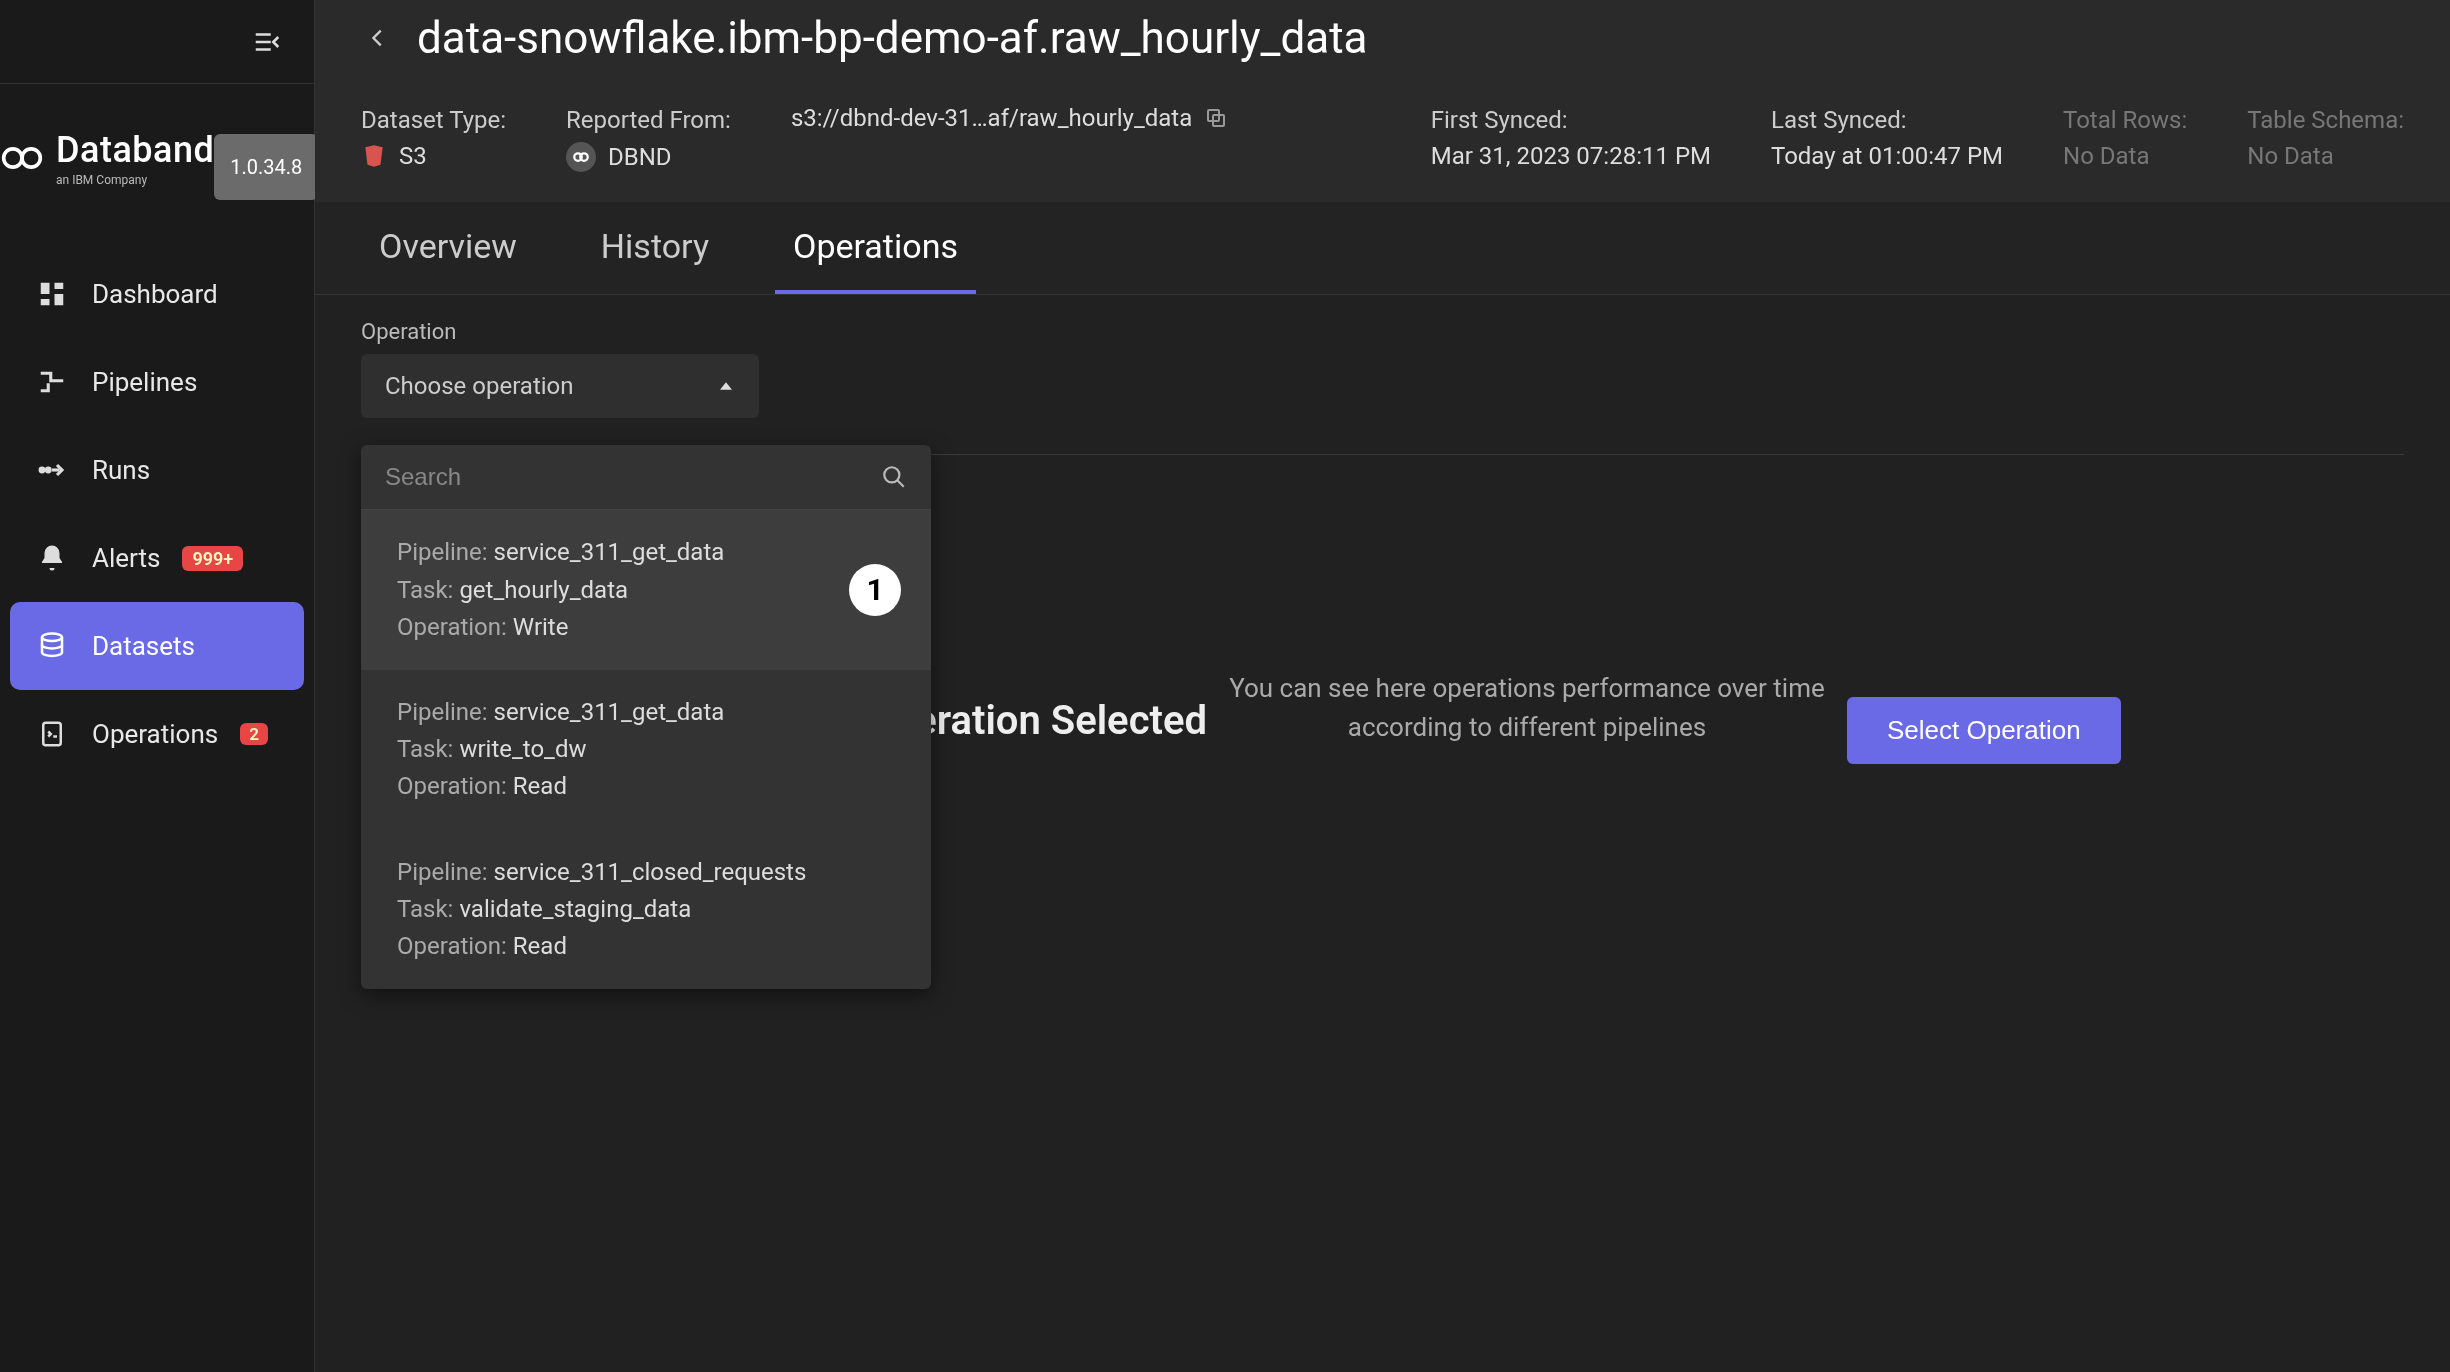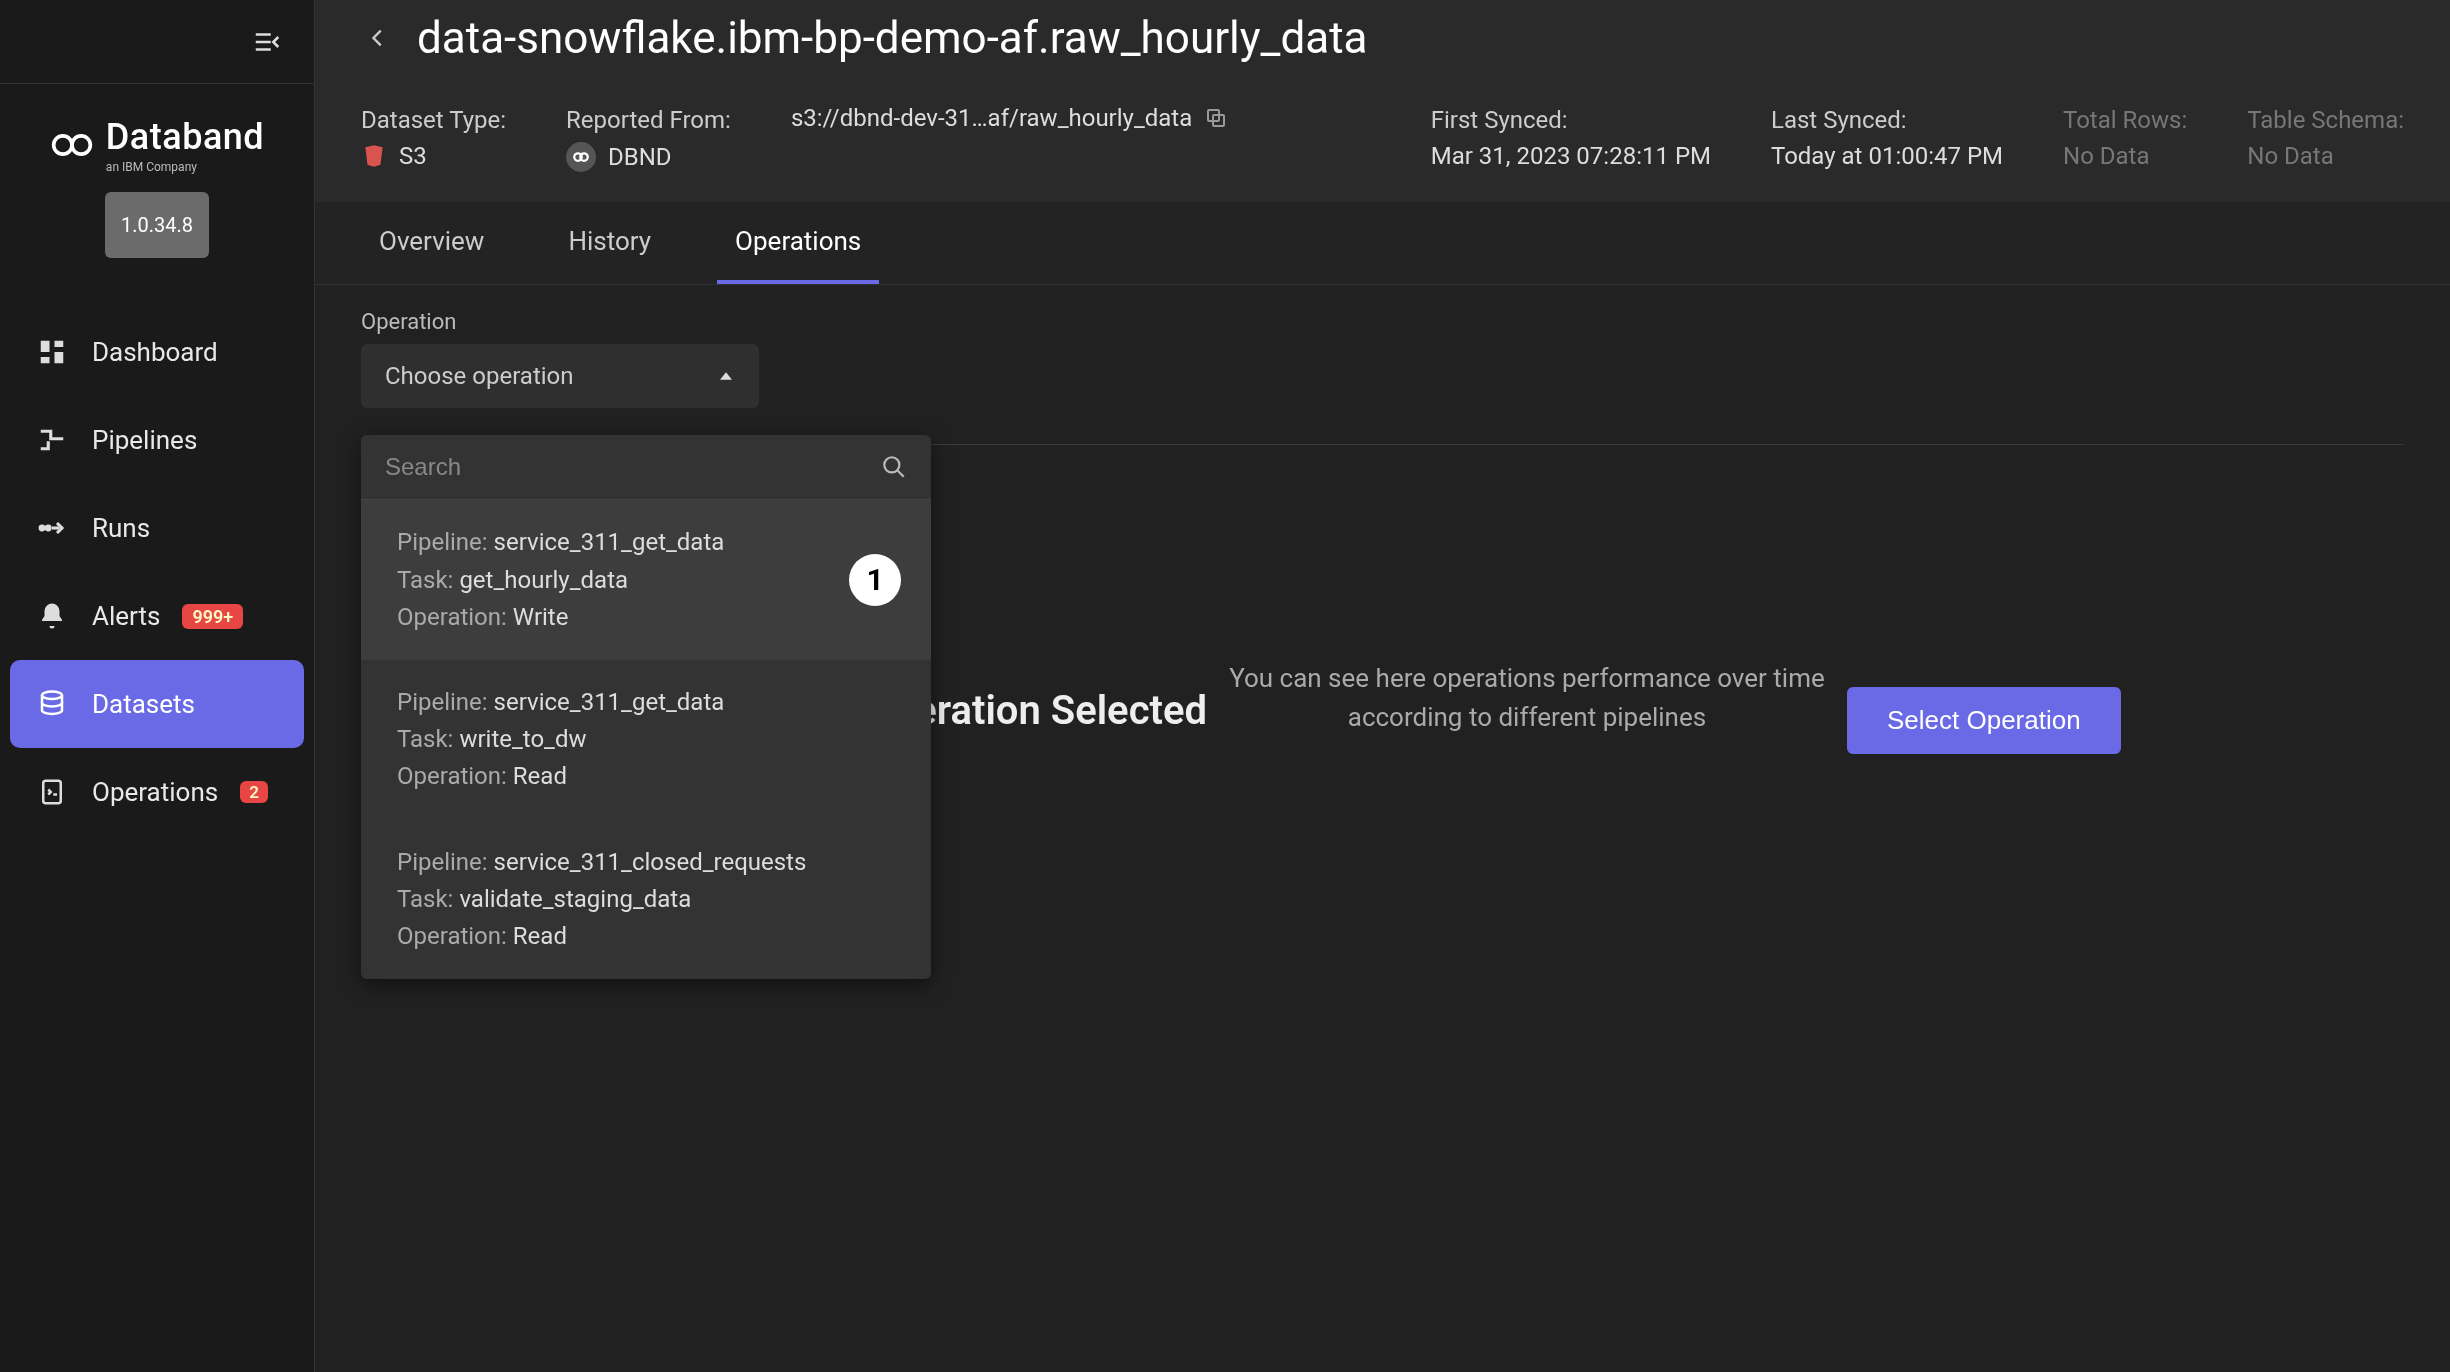--- a/index.html
+++ b/index.html
@@ -25,21 +25,20 @@
   height: 84px;
   display: flex;
   justify-content: flex-end;
   align-items: center;
   padding-right: 30px;
   border-bottom: 1px solid #333;
 }
 .collapse-icon { width: 34px; height: 34px; display:flex; align-items:center; justify-content:center; cursor:pointer; }
 .brand {
   display: flex;
-  flex-direction: column;
   align-items: center;
   padding: 32px 0 20px 0;
 }
 .brand-row { display:flex; align-items:center; gap:12px; }
 .brand-name { font-size: 36px; font-weight: 500; color: #fff; letter-spacing:0.5px; }
 .brand-sub { font-size: 12px; color: #bbb; margin-top:2px; margin-left:48px; align-self:flex-start; }
 .version-chip {
   margin-top: 18px;
   background: #6b6b6b;
   color: #fff;
@@ -82,21 +81,21 @@
 
 
 .tabs {
   display:flex; gap:48px;
   padding: 0 46px;
   background:#232323;
   border-bottom:1px solid #333;
 }
 .tab {
   padding: 24px 18px;
-  font-size:26px;
+  font-size:34px;
   color:#ccc;
   cursor:pointer;
   border-bottom:4px solid transparent;
 }
 .tab.active { color:#fff; border-bottom-color:#6a6ae6; }
 
 
 .content { flex:1; padding: 24px 46px; background:#212121; position:relative; }
 .op-label { font-size:22px; color:#bbb; margin-bottom:10px; }
 .op-select {

